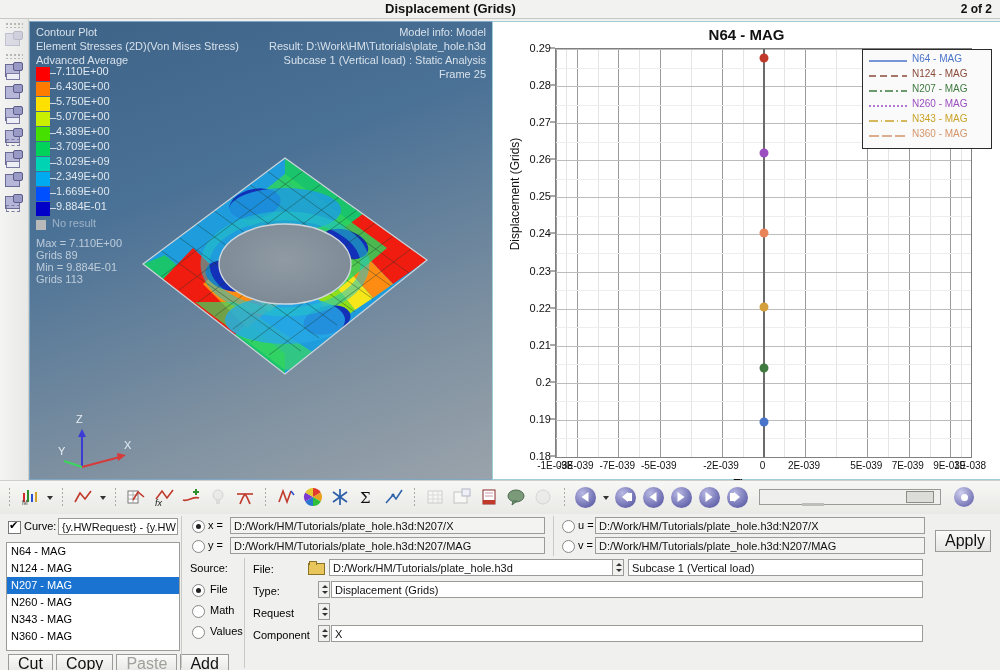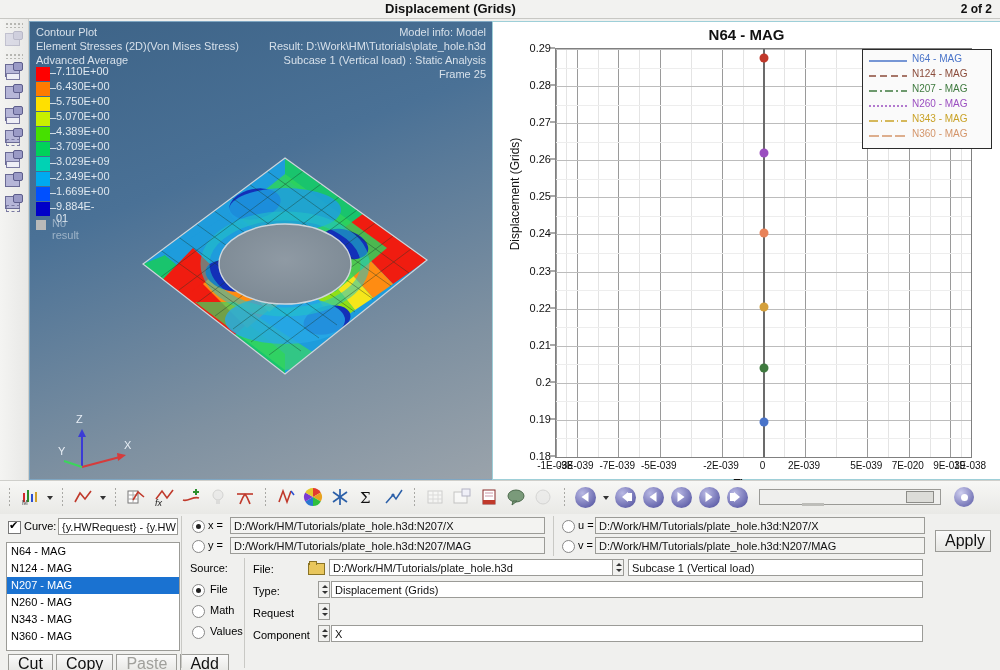--- a/index.html
+++ b/index.html
@@ -378,20 +378,26 @@
         <div class="legend-val">1.669E+00</div>
       </div>
       <div class="legend-row">
         <div class="legend-sw" style="background:#0000c8"></div>
         <div class="legend-tick"></div>
         <div class="legend-val">9.884E-01</div>
       </div>
       <div class="legend-row" style="margin-top:2px">
         <div class="noresult-sw"></div>
         <div class="legend-val" style="left:16px;opacity:.55">No result</div>
+      </div>
+      <div style="margin-top:4px">
+        <div class="ov" style="position:relative;left:0;opacity:.8">Max = 7.110E+00</div>
+        <div class="ov" style="position:relative;left:0;opacity:.8">Grids 89</div>
+        <div class="ov" style="position:relative;left:0;opacity:.8">Min = 9.884E-01</div>
+        <div class="ov" style="position:relative;left:0;opacity:.8">Grids 113</div>
       </div>
     </div>
 
     <div id="plate">
       <svg width="300" height="230" viewBox="0 0 300 230">
         <defs>
           <radialGradient id="gHole" cx="50%" cy="45%" r="60%">
             <stop offset="0%" stop-color="#8f9aa4"></stop>
               <stop offset="100%" stop-color="#7c8994"></stop>
           </radialGradient>
@@ -573,21 +579,21 @@
       <div class="ylab" style="left: 0px; top: 26px;">0.29</div>
       <div class="ytick" style="left: 57px; top: 26px;"></div>
       <div class="xlab" style="left: 62px; top: 438px;">-1E-038</div>
       <div class="xlab" style="left: 82.75px; top: 438px;">-9E-039</div>
       <div class="xlab" style="left: 124.25px; top: 438px;">-7E-039</div>
       <div class="xlab" style="left: 165.75px; top: 438px;">-5E-039</div>
       <div class="xlab" style="left: 228px; top: 438px;">-2E-039</div>
       <div class="xlab" style="left: 269.5px; top: 438px;">0</div>
       <div class="xlab" style="left: 311px; top: 438px;">2E-039</div>
       <div class="xlab" style="left: 373.25px; top: 438px;">5E-039</div>
-      <div class="xlab" style="left: 414.75px; top: 438px;">7E-020</div>
+      <div class="xlab" style="left: 414.75px; top: 438px;">7E-039</div>
       <div class="xlab" style="left: 456.25px; top: 438px;">9E-039</div>
       <div class="xlab" style="left: 477px; top: 438px;">1E-038</div>
     </div>
 
   <div id="toolbar">
     <div style="position:absolute;left:4px;top:5px;white-space:nowrap">
       <span class="tb-sep"></span>
       <span class="tb-ico">
         <svg width="22" height="22">
             <g stroke-width="2" fill="none">

